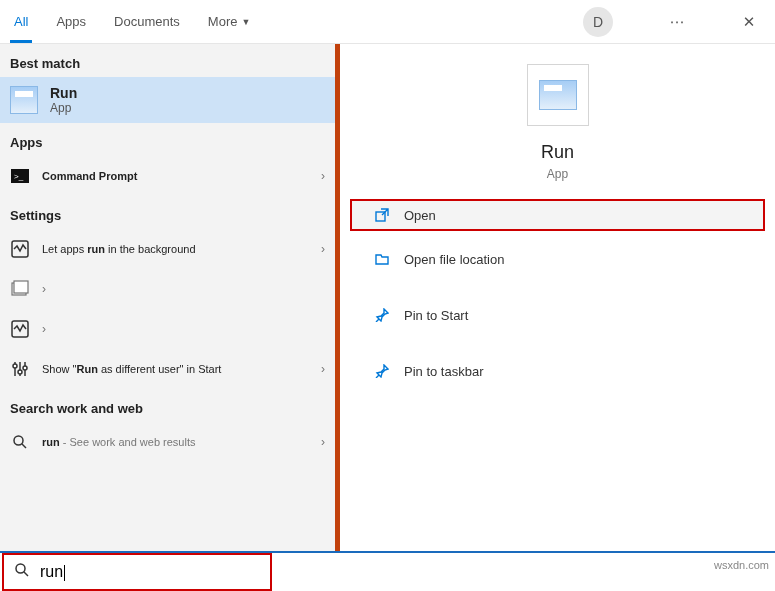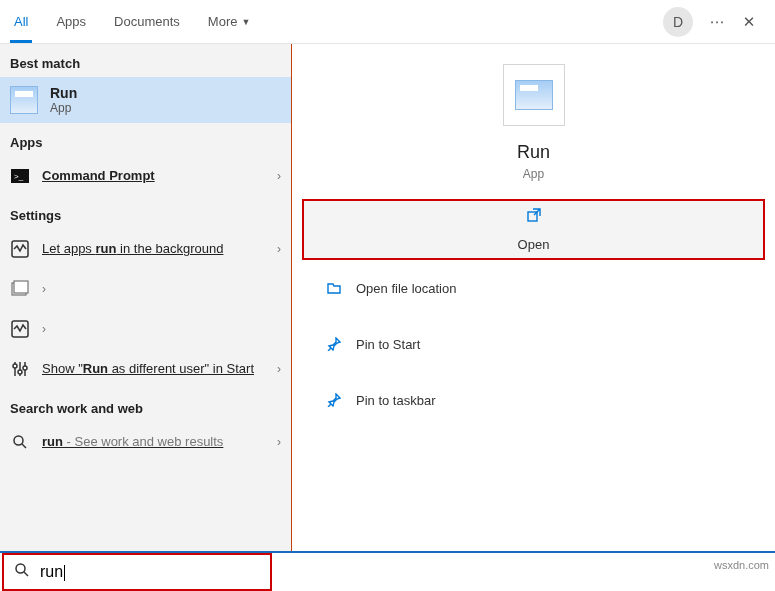--- a/index.html
+++ b/index.html
@@ -1,48 +1,48 @@
 <!DOCTYPE html>
 <html><head>
   <meta charset="utf-8">
   <style>
     * { margin: 0; padding: 0; box-sizing: border-box; font-family: "Segoe UI", Arial, sans-serif; }
     body { width: 775px; height: 591px; background: #fff; position: relative; overflow: hidden; }
     .main { display: flex; flex-direction: column; height: 100%; }
-    .topbar { height: 44px; display: flex; align-items: center; border-bottom: 1px solid #e6e6e6; padding: 0 10px 0 0; }
+    .topbar { height: 44px; display: flex; align-items: center; border-bottom: 1px solid #e6e6e6; padding: 0 10px 0 0; gap: 40px; }
     .tabs { display: flex; height: 100%; }
     .tab { padding: 0 14px; font-size: 13px; color: #555; display: flex; align-items: center; cursor: pointer; position: relative; }
     .tab.active { color: #0078d7; }
     .tab.active::after { content: ""; position: absolute; left: 10px; right: 10px; bottom: 0; height: 3px; background: #0078d7; }
     .tab .chev { margin-left: 4px; font-size: 9px; }
     .spacer { flex: 1; }
     .avatar { width: 30px; height: 30px; border-radius: 50%; background: #e6e6e6; color: #555; display: flex; align-items: center; justify-content: center; font-size: 14px; margin-right: 8px; }
     .iconbtn { width: 32px; height: 32px; display: flex; align-items: center; justify-content: center; color: #555; cursor: pointer; font-size: 15px; }
     .content { display: flex; flex: 1; overflow: hidden; }
-    .left { width: 292px; background: #f3f3f3; border-right: 1px solid #c2410c; overflow-y: auto; padding-bottom: 0; }
+    .left { width: 340px; background: #f3f3f3; border-right: 5px solid #c2410c; overflow-y: auto; padding-bottom: 0; }
     .right { flex: 1; padding: 20px 10px 10px; }
     .section-h { font-size: 13px; font-weight: 600; padding: 12px 10px 6px; color: #222; }
     .best { background: #cde2f7; padding: 8px 10px; display: flex; align-items: center; gap: 12px; }
     .run-ico { width: 28px; height: 28px; background: linear-gradient(#a6cdf5,#e3effb); border: 1px solid #8ab8e6; position: relative; }
     .run-ico::after { content: ""; position: absolute; top: 4px; left: 4px; width: 18px; height: 6px; background: #fff; }
     .best-title { font-size: 14px; font-weight: 600; color: #222; }
     .best-sub { font-size: 12px; color: #555; }
     .row { display: flex; align-items: center; gap: 12px; padding: 10px 10px; cursor: pointer; }
     .row .ico { width: 20px; height: 20px; display: flex; align-items: center; justify-content: center; color: #333; flex-shrink: 0; }
-    .row .txt { flex: 1; font-size: 13px; color: #222; line-height: 1.35; text-decoration: underline; }
+    .row .txt { flex: 1; font-size: 11px; color: #222; line-height: 1.35; }
     .row .chev { color: #777; font-size: 12px; }
     .row .txt .sub { color: #777; }
     .preview { display: flex; flex-direction: column; align-items: center; }
     .preview-box { width: 62px; height: 62px; border: 1px solid #d5d5d5; display: flex; align-items: center; justify-content: center; margin-bottom: 16px; }
     .preview-title { font-size: 18px; color: #222; margin-bottom: 4px; }
     .preview-sub { font-size: 12px; color: #777; margin-bottom: 18px; }
     .actions { width: 100%; }
     .action { display: flex; align-items: center; gap: 14px; padding: 20px 24px; font-size: 13px; color: #333; cursor: pointer; }
     .action .aico { width: 16px; height: 16px; color: #0078d7; display: flex; align-items: center; justify-content: center; }
-    .action.hl { border: 2px solid #c00; background: #f4f4f4; padding: 6px 22px; flex-direction: column; }
+    .action.hl { border: 2px solid #c00; background: #f4f4f4; padding: 6px 22px; }
     .searchbar { position: absolute; left: 0; right: 0; bottom: 0; height: 40px; border-top: 2px solid #1a6bbd; background: #fff; display: flex; align-items: center; }
     .searchbox { width: 270px; height: 38px; border: 2px solid #c00; margin-left: 2px; display: flex; align-items: center; padding: 0 10px; gap: 10px; }
     .cursor::after { content: ""; display: inline-block; width: 1px; height: 16px; background: #000; margin-left: 1px; vertical-align: middle; }
     .watermark { position: absolute; right: 6px; bottom: 20px; font-size: 11px; color: #888; }
   </style>
 </head>
 <body>
 
 <div class="main">
   <div class="topbar">

